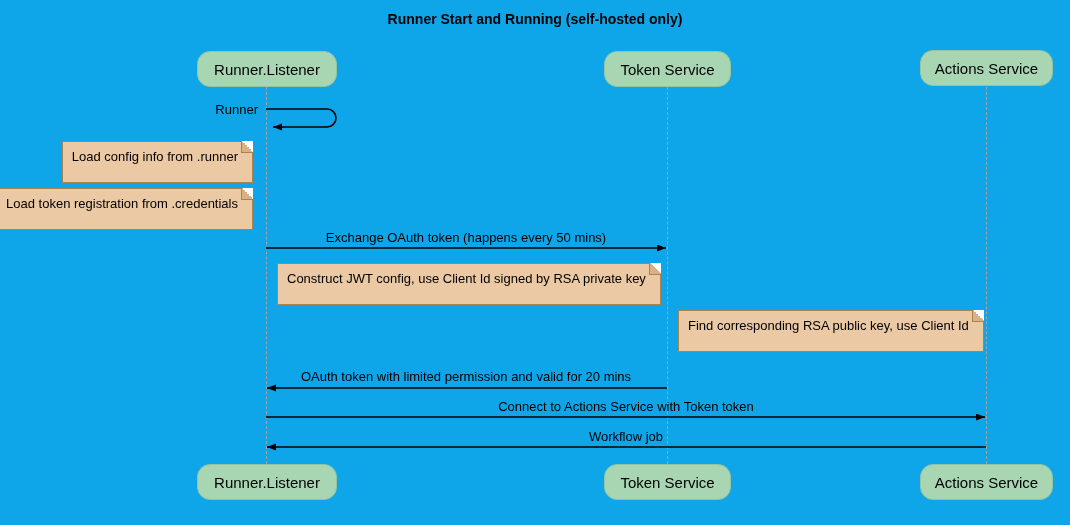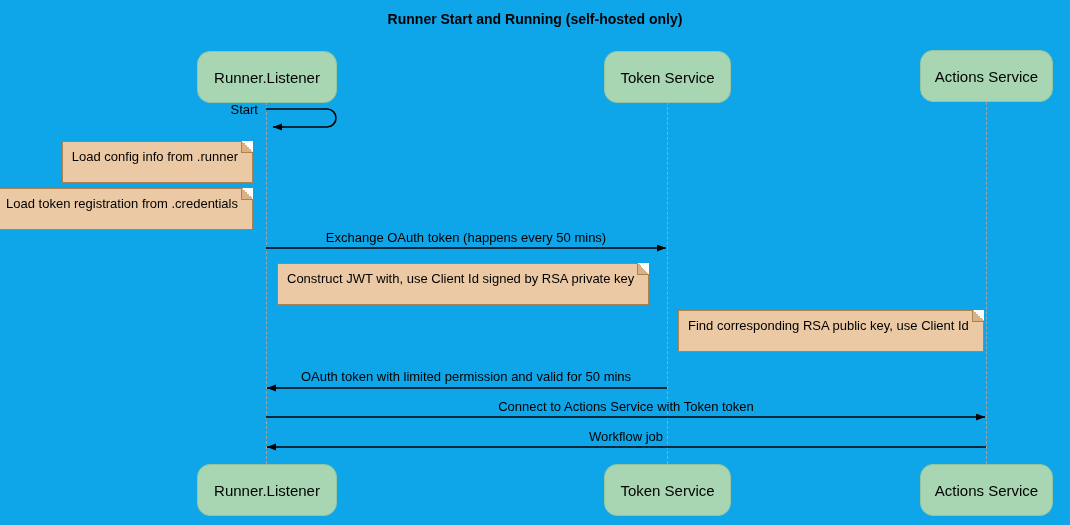--- a/index.html
+++ b/index.html
@@ -21,21 +21,21 @@
   }
   .lifeline {
     position: absolute;
     top: 87px;
     height: 377px;
     width: 0;
     border-left: 1px dashed var(--lifeline, #a3a3a3);
   }
   .participant {
     position: absolute;
-    height: 52px;
+    height: 36px;
     background: var(--participant-fill, #a8d6b2);
     border: 1px solid var(--participant-border, #93c6a0);
     border-radius: 13px;
     display: flex;
     align-items: center;
     justify-content: center;
     font-size: 15px;
     box-sizing: border-box;
     white-space: nowrap;
   }
@@ -93,41 +93,41 @@
   <div class="lifeline" style="left:986px"></div>
 
   <div class="participant" style="left:197px; top:51px; width:140px">Runner.Listener</div>
   <div class="participant" style="left:604px; top:51px; width:127px">Token Service</div>
   <div class="participant" style="left:920px; top:50px; width:133px">Actions Service</div>
 
   <div class="participant" style="left:197px; top:464px; width:140px">Runner.Listener</div>
   <div class="participant" style="left:604px; top:464px; width:127px">Token Service</div>
   <div class="participant" style="left:920px; top:464px; width:133px">Actions Service</div>
 
-  <div class="mlabel-right" style="left:258px; top:102px">Start</div>
+  <div class="mlabel-right" style="left:258px; top:102px">Runner</div>
 
   <div class="note" style="right:817px; top:141px">
     <span>Load config info from .runner</span>
     <span class="fold"></span>
   </div>
   <div class="note" style="right:817px; top:188px">
     <span>Load token registration from .credentials</span>
     <span class="fold"></span>
   </div>
   <div class="note" style="left:277px; top:263px">
-    <span>Construct JWT with, use Client Id signed by RSA private key</span>
+    <span>Construct JWT config, use Client Id signed by RSA private key</span>
     <span class="fold"></span>
   </div>
   <div class="note" style="left:678px; top:310px">
     <div>Find corresponding RSA public key, use Client Id</div>
     <span class="fold"></span>
   </div>
 
   <div class="mlabel" style="left:466px; top:230px">Exchange OAuth token (happens every 50 mins)</div>
-  <div class="mlabel" style="left:466px; top:369px">OAuth token with limited permission and valid for 50 mins</div>
+  <div class="mlabel" style="left:466px; top:369px">OAuth token with limited permission and valid for 20 mins</div>
   <div class="mlabel" style="left:626px; top:399px">Connect to Actions Service with Token token</div>
   <div class="mlabel" style="left:626px; top:429px">Workflow job</div>
 
   <svg class="arrows" width="1070" height="525">
     <defs>
       <marker id="arrowhead" markerWidth="10" markerHeight="8" refX="9" refY="3.5" orient="auto" markerUnits="userSpaceOnUse">
         <path d="M0,0 L9,3.5 L0,7 z" fill="#000"></path>
       </marker>
     </defs>
     <path class="msg" d="M266,109 L327,109 A9,9 0 0 1 327,127 L273,127" marker-end="url(#arrowhead)"></path>

